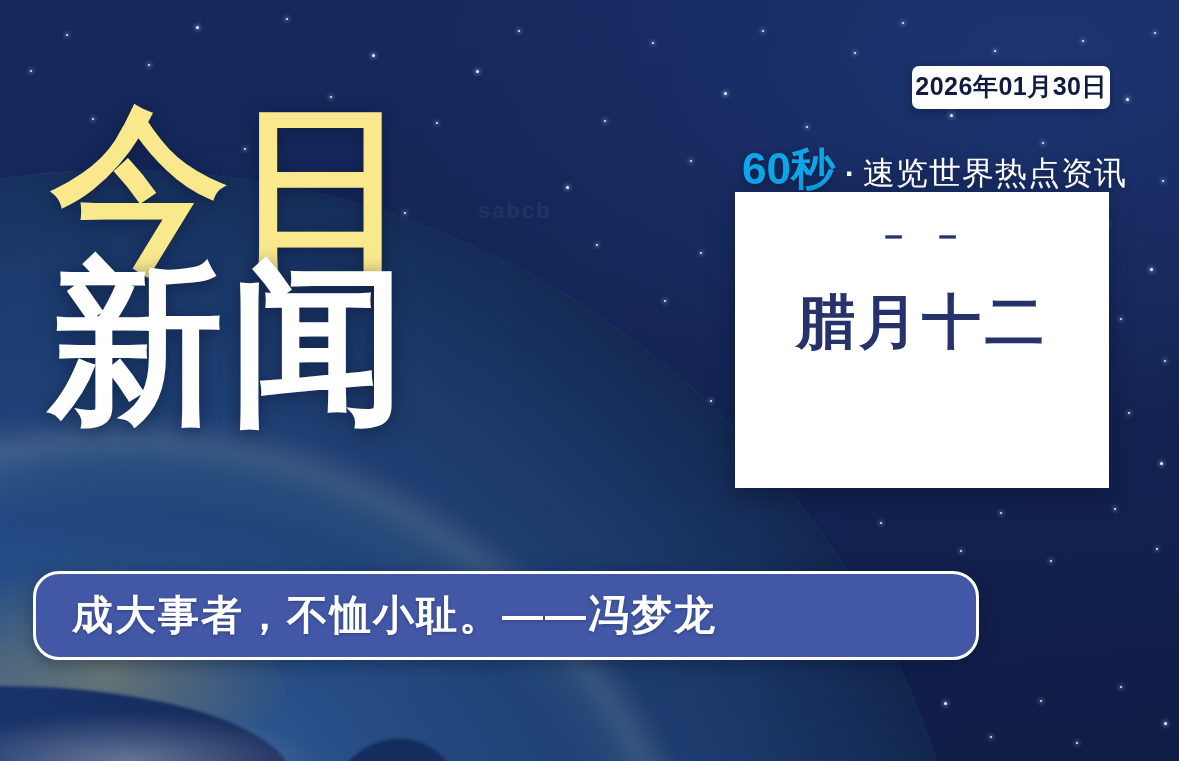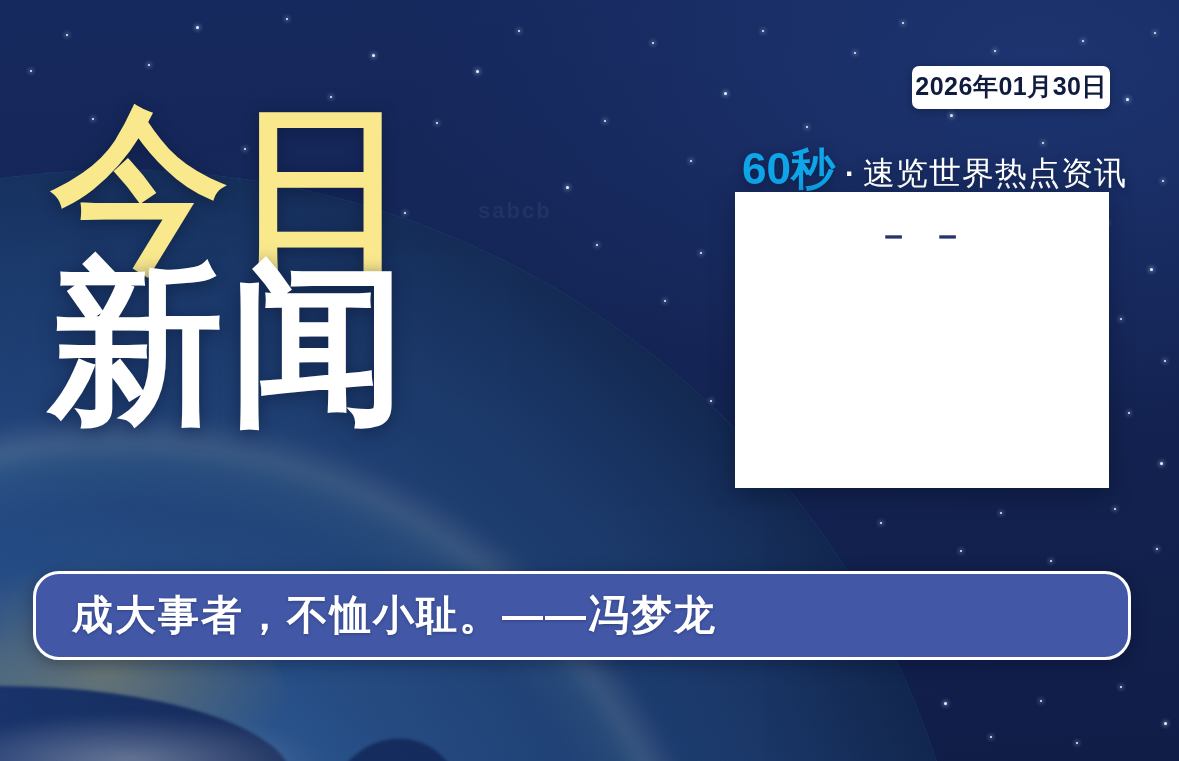--- a/index.html
+++ b/index.html
@@ -169,21 +169,21 @@
     font-size:59px; font-weight:900; color:#27326b; letter-spacing:8px;
     margin-top:26px; line-height:1;
   }
   .card .lunar{
     font-size:59px; font-weight:900; color:#27326b; letter-spacing:4px;
     margin-top:34px; line-height:1;
   }
 
   
   .quote-bar{
-    position:absolute; left:33px; top:571px; width:1098px; height:89px;
+    position:absolute; left:33px; top:571px; width:946px; height:89px;
     background:#4257a5;
     border:3px solid #ffffff;
     border-radius:26px;
     display:flex; align-items:center;
     box-shadow:0 4px 16px rgba(5,12,35,.35);
   }
   .quote-text{
     color:#ffffff; font-size:41px; font-weight:900; letter-spacing:2px;
     padding-left:36px; white-space:nowrap;
     text-shadow:0 1px 3px rgba(10,20,50,.3);
@@ -291,19 +291,20 @@
     <span class="tag-sec">60秒</span>
     <span class="tag-dot">·</span>
     <span class="tag-rest">速览世界热点资讯</span>
   </div>
 
   <div class="card">
     <div class="issue">
       <span class="dash">－</span>
       <span class="dash">－</span>
     </div>
+    <div class="lunar">腊月十二</div>
   </div>
 
   <div class="quote-bar">
     <span class="quote-text">成大事者，不恤小耻。——冯梦龙</span>
   </div>
 
 </div>
 
 </body></html>

